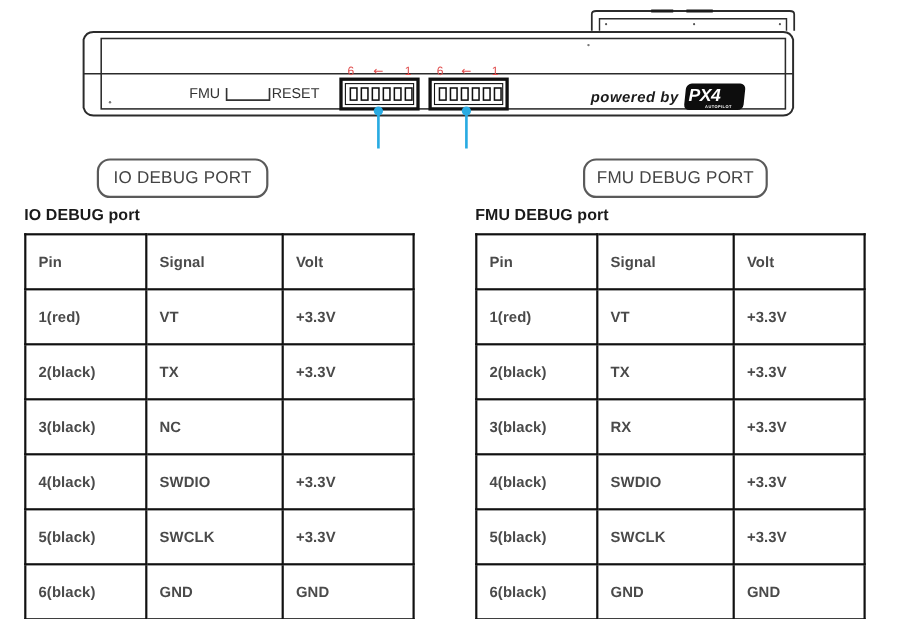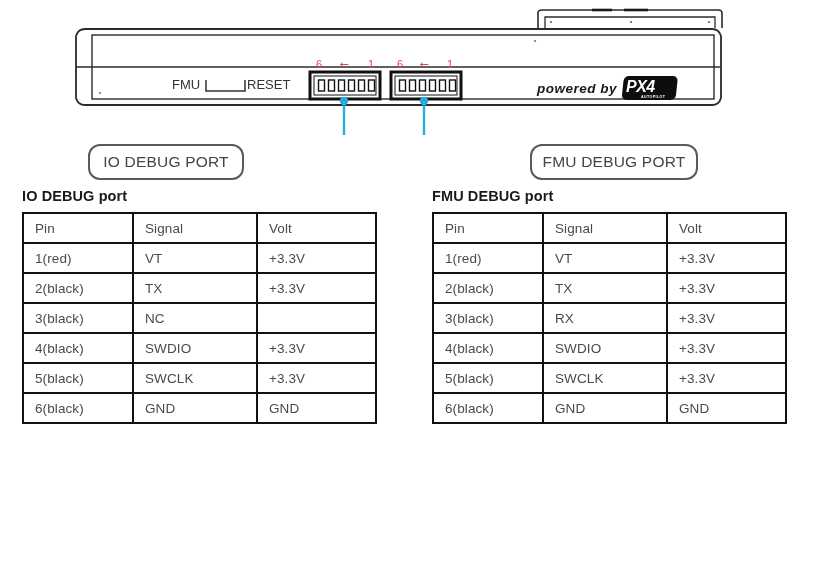--- a/index.html
+++ b/index.html
@@ -50,26 +50,26 @@
     margin-bottom: 8px;
     letter-spacing: .1px;
   }
   table.pin-table {
     border-collapse: collapse;
     table-layout: fixed;
     width: 353px;
   }
   table.pin-table td, table.pin-table th {
     border: 2px solid #111111;
-    height: 30px;
+    height: 50px;
     padding: 0 11px;
     text-align: left;
     vertical-align: middle;
     font-size: 13.5px;
-    font-weight: normal;
+    font-weight: bold;
     color: #4a4a4a;
     letter-spacing: .1px;
   }
   table.pin-table col.c-pin    { width: 110px; }
   table.pin-table col.c-signal { width: 124px; }
   table.pin-table col.c-volt   { width: 119px; }
 </style>
 </head>
 <body>
 

